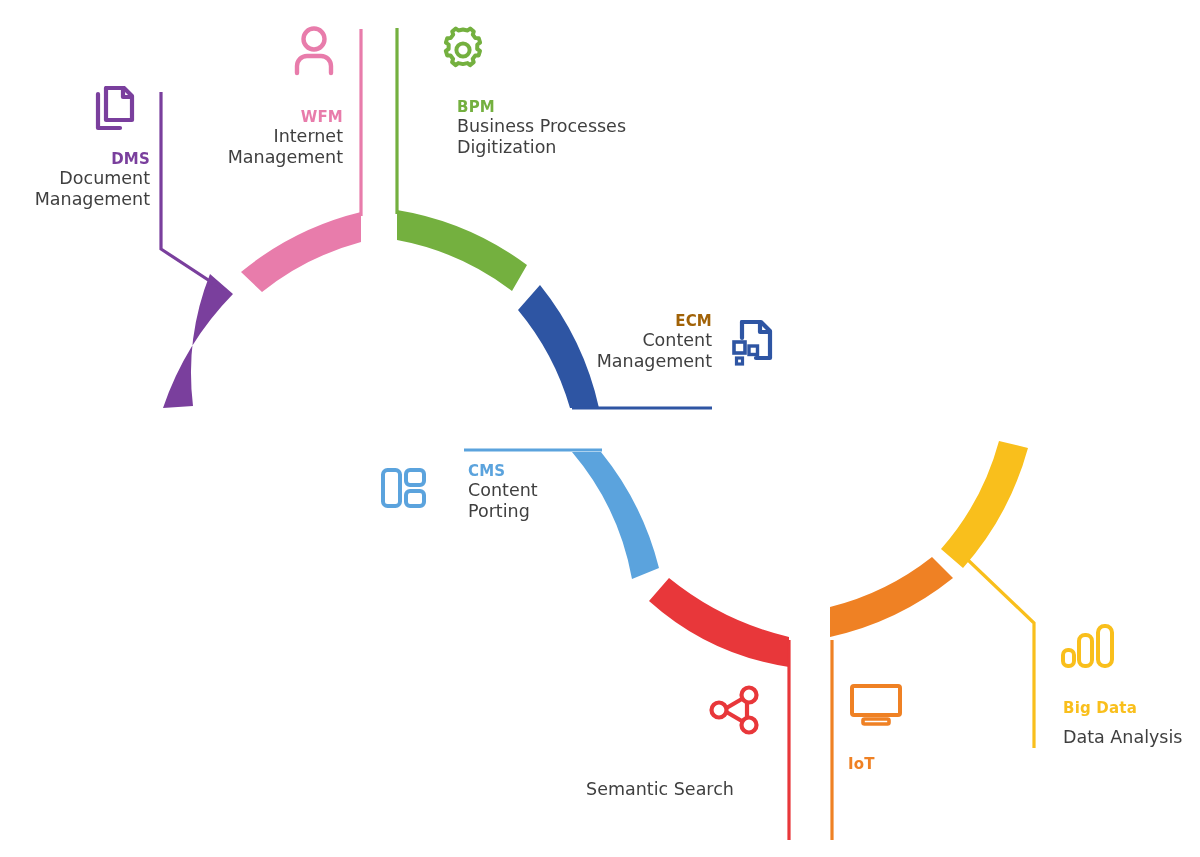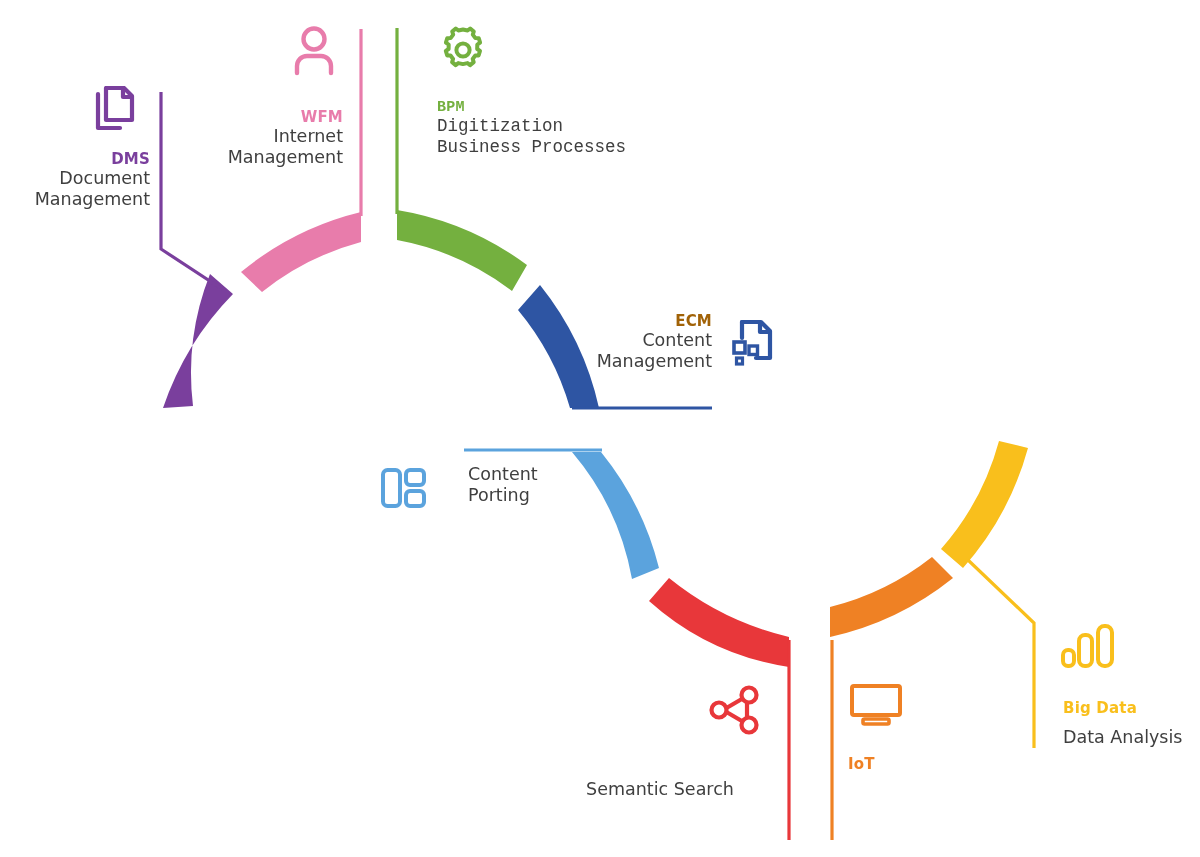--- a/index.html
+++ b/index.html
@@ -27,21 +27,21 @@
   .ta-left{text-align:left;}
   .ta-center{text-align:center;}
   .nowrap{white-space:nowrap;}
 
   
   #n-dms .icon{left:90px;top:86px;}
   #n-dms .txt{left:-40px;top:152px;width:190px;}
   #n-wfm .icon{left:290px;top:26px;}
   #n-wfm .txt{left:150px;top:110px;width:193px;}
   #n-bpm .icon{left:438px;top:25px;}
-  #n-bpm .txt{left:437px;top:100px;width:270px;font-family:Liberation Mono, monospace;}
+  #n-bpm .txt{left:457px;top:100px;width:270px;}
   #n-ecm .icon{left:730px;top:318px;}
   #n-ecm .txt{left:520px;top:314px;width:192px;}
   #n-cms .icon{left:380px;top:463px;}
   #n-cms .txt{left:468px;top:464px;width:200px;}
   #n-sem .icon{left:707px;top:685px;}
   #n-sem .txt{left:560px;top:758px;width:200px;}
   #n-iot .icon{left:849px;top:683px;}
   #n-iot .txt{left:848px;top:757px;width:230px;}
   #n-big .icon{left:1060px;top:624px;}
   #n-big .txt{left:1063px;top:701px;width:190px;}
@@ -179,22 +179,22 @@
                  l4.6 1.0 2.6 -2.0 3.6 3.0 -1.0 3.1 2.6 3.5 3.3 0.1 1.4 4.5 -2.8 1.9
                  -0.1 4.4 2.8 1.9 -1.4 4.5 -3.3 0.1 -2.6 3.5 1.0 3.1 -3.6 3.0 -2.6 -2.0
                  -4.6 1.0 -4.6 -1.0 -2.6 2.0 -3.6 -3.0 1.0 -3.1 -2.6 -3.5 -3.3 -0.1
                  -1.4 -4.5 2.8 -1.9 0.1 -4.4 -2.8 -1.9 1.4 -4.5 3.3 -0.1 2.6 -3.5
                  -1.0 -3.1 3.6 -3.0 2.6 2.0 Z" fill="none" stroke="#74b03f" stroke-width="4" stroke-linejoin="round"></path>
         <circle cx="25" cy="25" r="6.6" fill="none" stroke="#74b03f" stroke-width="4"></circle>
       </svg>
     </div>
     <div class="txt ta-left">
       <div class="title nowrap" style="color:#74b03f">BPM</div>
+      <div class="desc nowrap">Business Processes</div>
       <div class="desc nowrap">Digitization</div>
-      <div class="desc nowrap">Business Processes</div>
     </div>
   </div>
 
   <div class="node" id="n-ecm">
     <div class="icon">
       <svg width="46" height="50" viewBox="0 0 46 50">
         <path d="M12 4 L31 4 L40 13 L40 40 L26 40" fill="none" stroke="#2e55a3" stroke-width="4.2" stroke-linejoin="round" stroke-linecap="round"></path>
         <path d="M12 4 L12 20" fill="none" stroke="#2e55a3" stroke-width="4.2" stroke-linecap="round"></path>
         <path d="M30 4 L30 14 L40 14" fill="none" stroke="#2e55a3" stroke-width="4.2" stroke-linejoin="round"></path>
         <rect x="4" y="24" width="11" height="11" fill="none" stroke="#2e55a3" stroke-width="3.6"></rect>
@@ -211,20 +211,21 @@
 
   <div class="node" id="n-cms">
     <div class="icon">
       <svg width="48" height="50" viewBox="0 0 48 50">
         <rect x="3" y="7" width="17" height="36" rx="4.5" fill="none" stroke="#5ba3dd" stroke-width="4"></rect>
         <rect x="26" y="7" width="18" height="15" rx="4" fill="none" stroke="#5ba3dd" stroke-width="4"></rect>
         <rect x="26" y="28" width="18" height="15" rx="4" fill="none" stroke="#5ba3dd" stroke-width="4"></rect>
       </svg>
     </div>
     <div class="txt ta-left">
+      <div class="title nowrap" style="color:#5ba3dd">CMS</div>
       <div class="desc nowrap">Content</div>
       <div class="desc nowrap">Porting</div>
     </div>
   </div>
 
   <div class="node" id="n-sem">
     <div class="icon">
       <svg width="54" height="50" viewBox="0 0 54 50">
         <line x1="16" y1="25" x2="40" y2="11" stroke="#e8373a" stroke-width="4.2"></line>
         <line x1="16" y1="25" x2="40" y2="39" stroke="#e8373a" stroke-width="4.2"></line>

